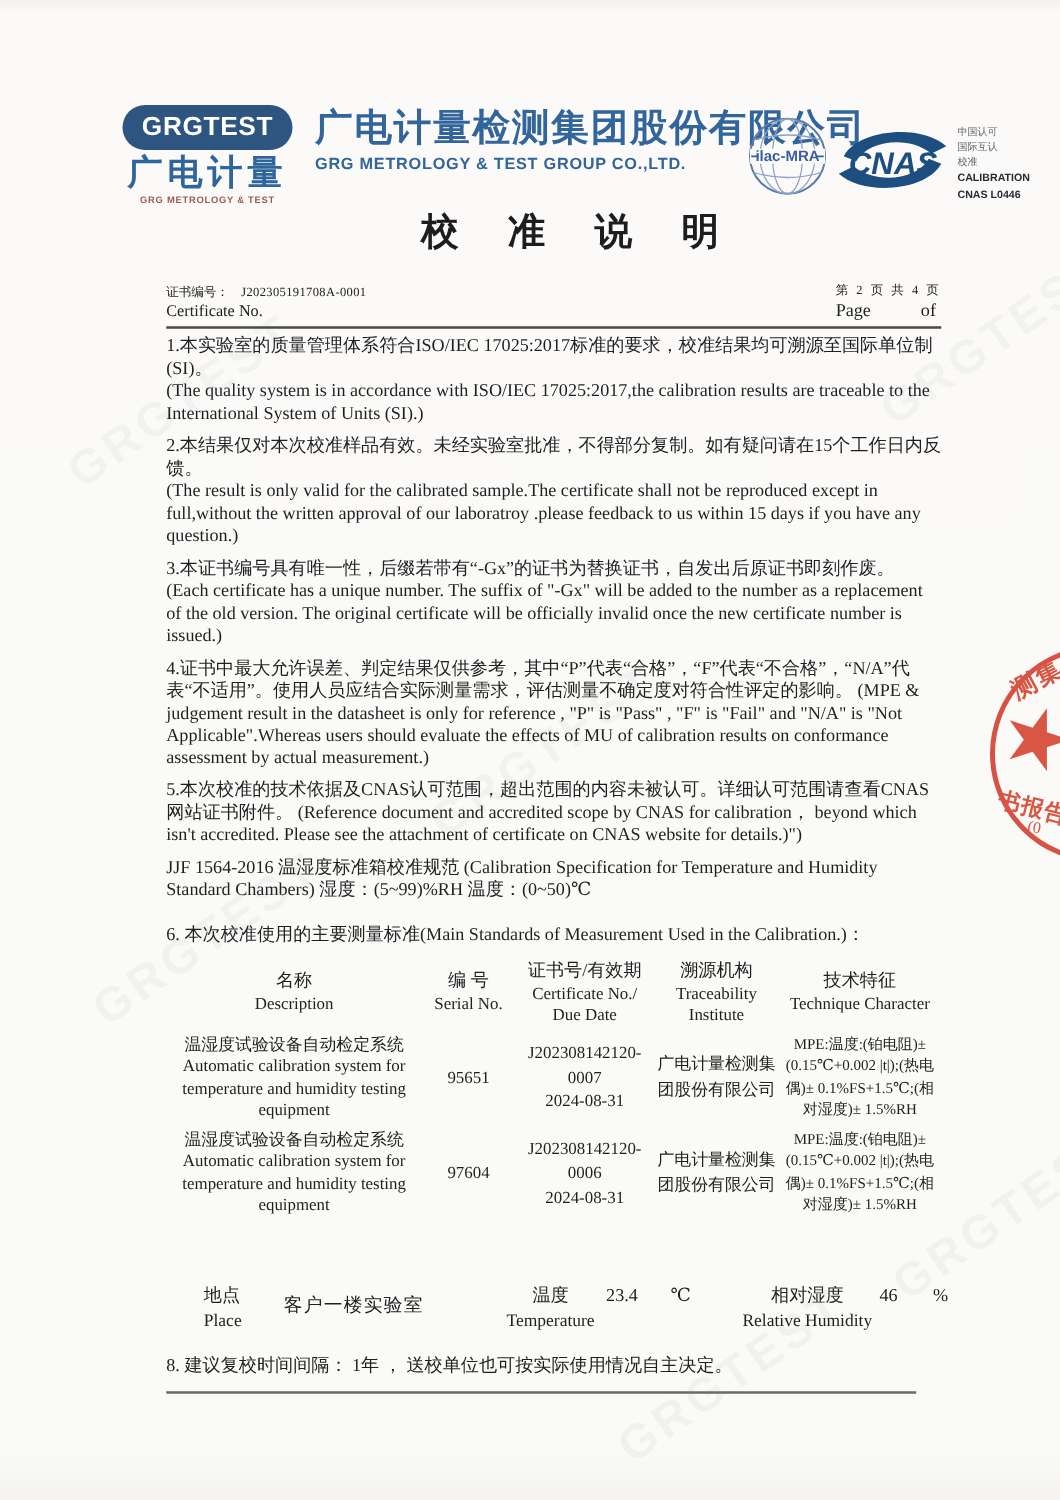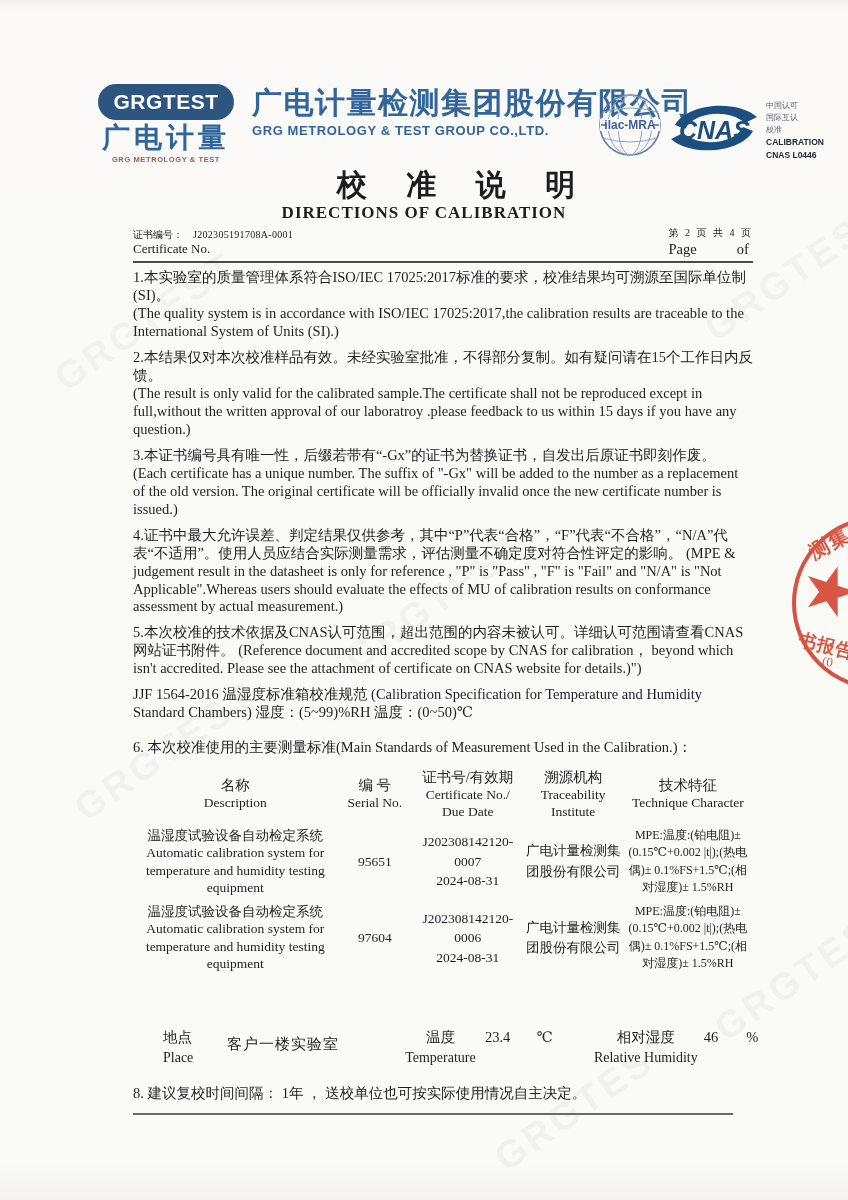--- a/index.html
+++ b/index.html
@@ -143,21 +143,20 @@
 
   <div class="accred">
     <div>中国认可</div>
     <div>国际互认</div>
     <div>校准</div>
     <div class="b">CALIBRATION</div>
     <div class="b">CNAS L0446</div>
   </div>
 
   <div class="title-cn">校 准 说 明</div>
-  <div class="title-en">DIRECTIONS OF CALIBRATION</div>
 
   <div class="cert-row">
     <div class="cert-left">
       <div class="l1">
         <span>证书编号：</span><span class="cert-num">J202305191708A-0001</span>
       </div>
       <div class="l2">Certificate No.</div>
     </div>
     <div class="cert-right">
       <div class="l1">第 2 页 共 4 页</div>

